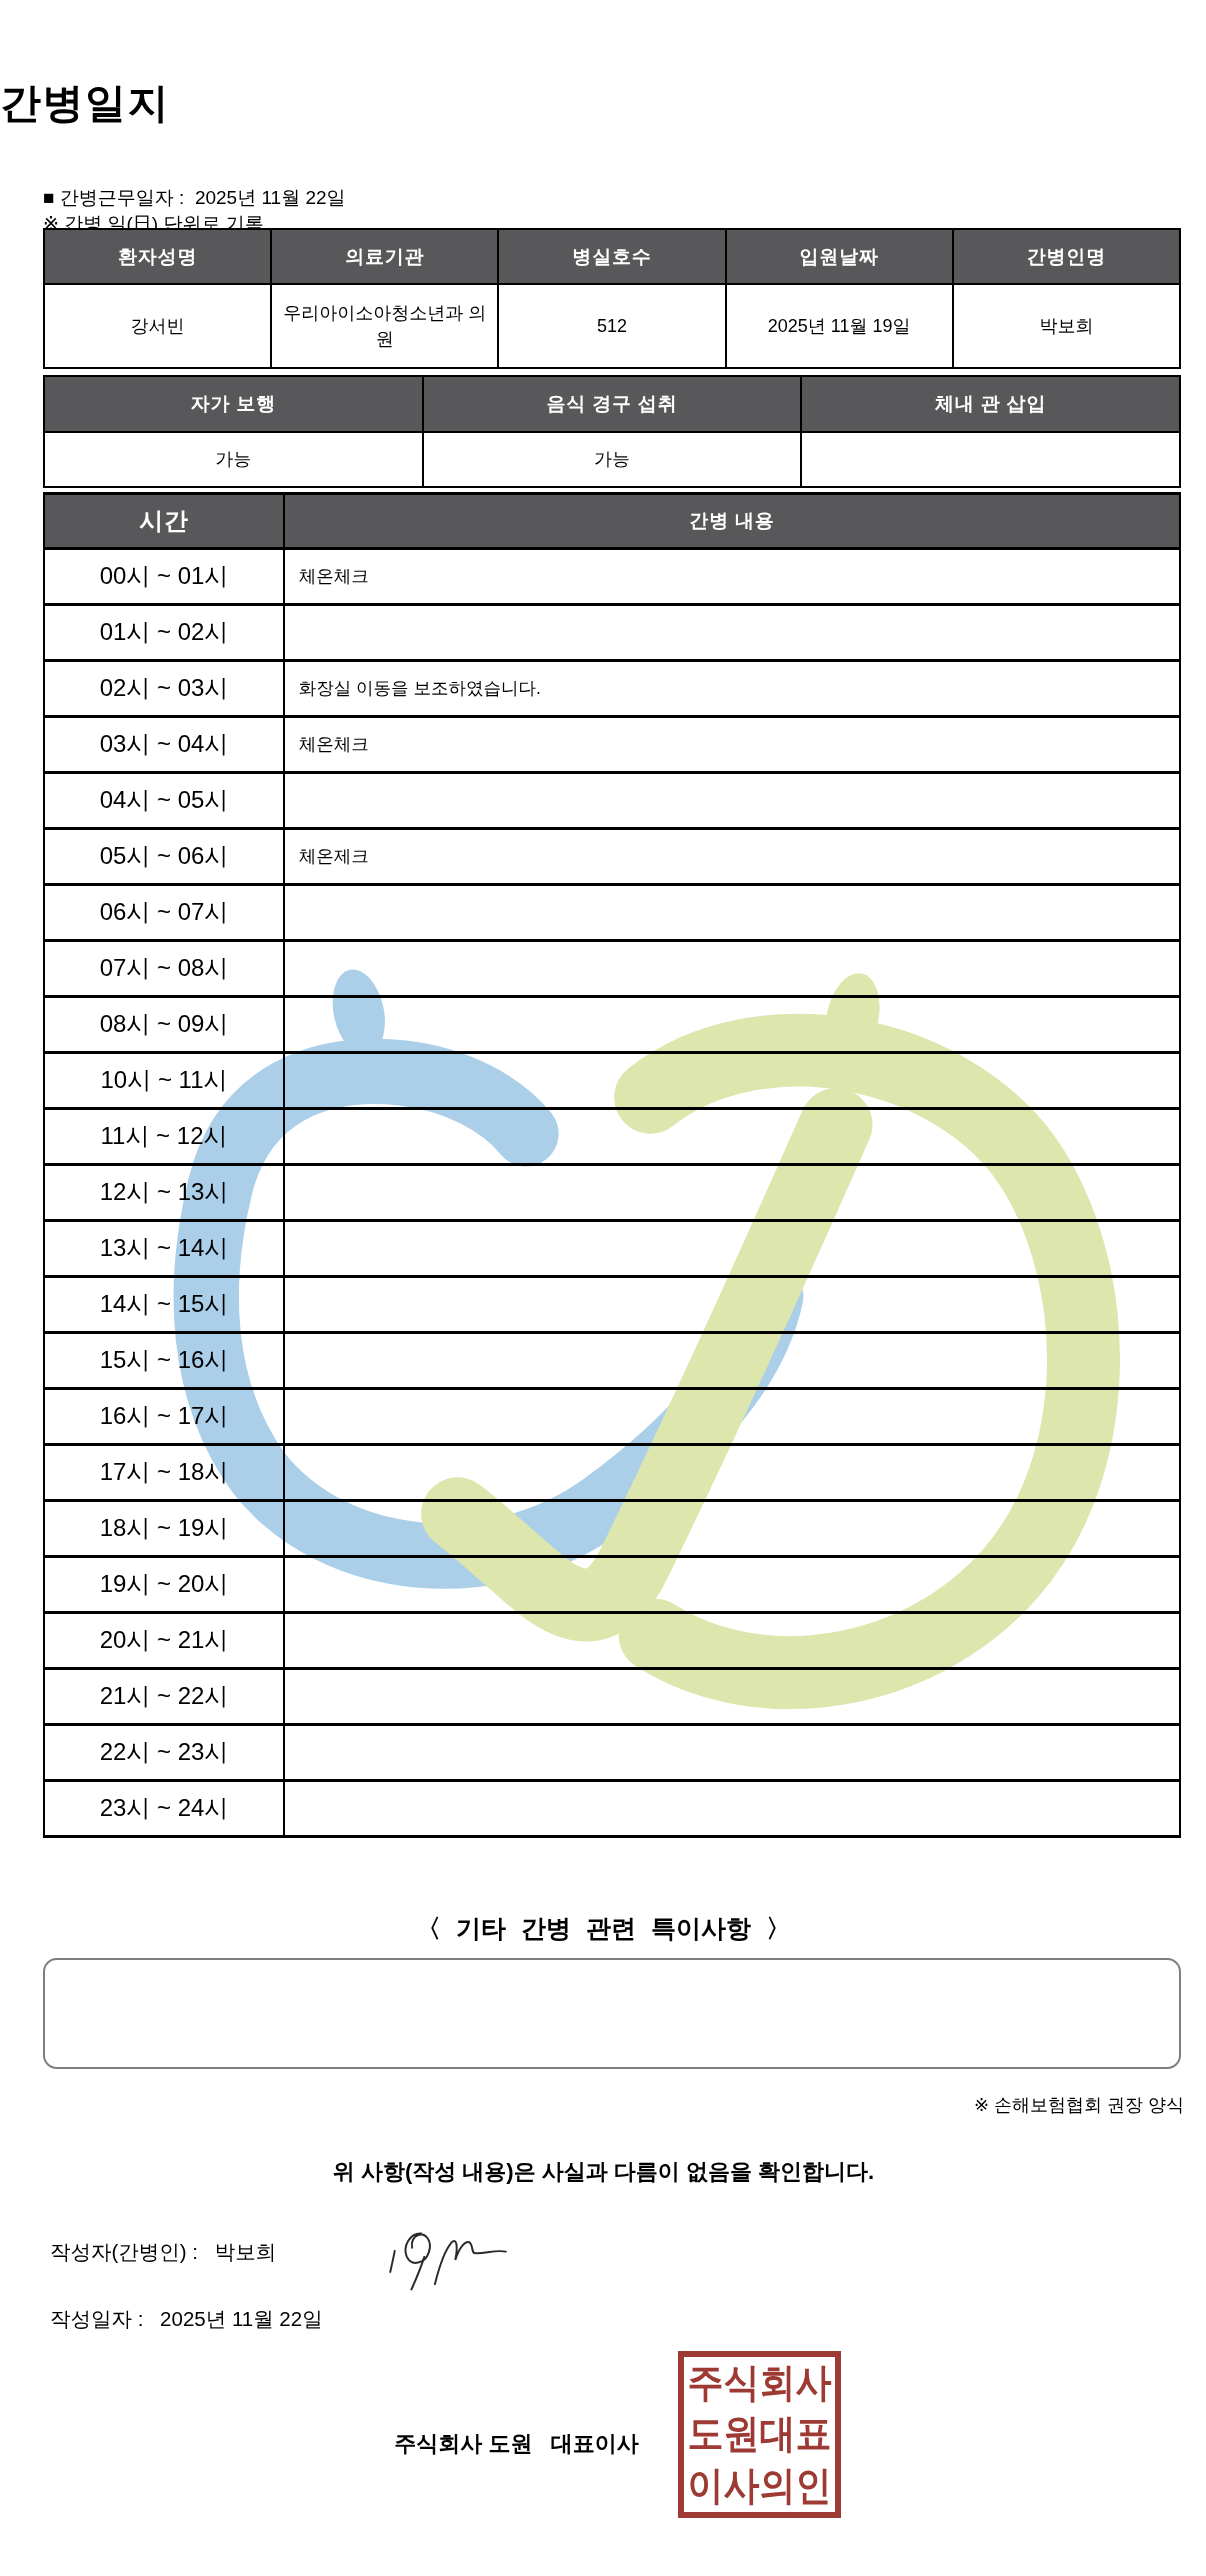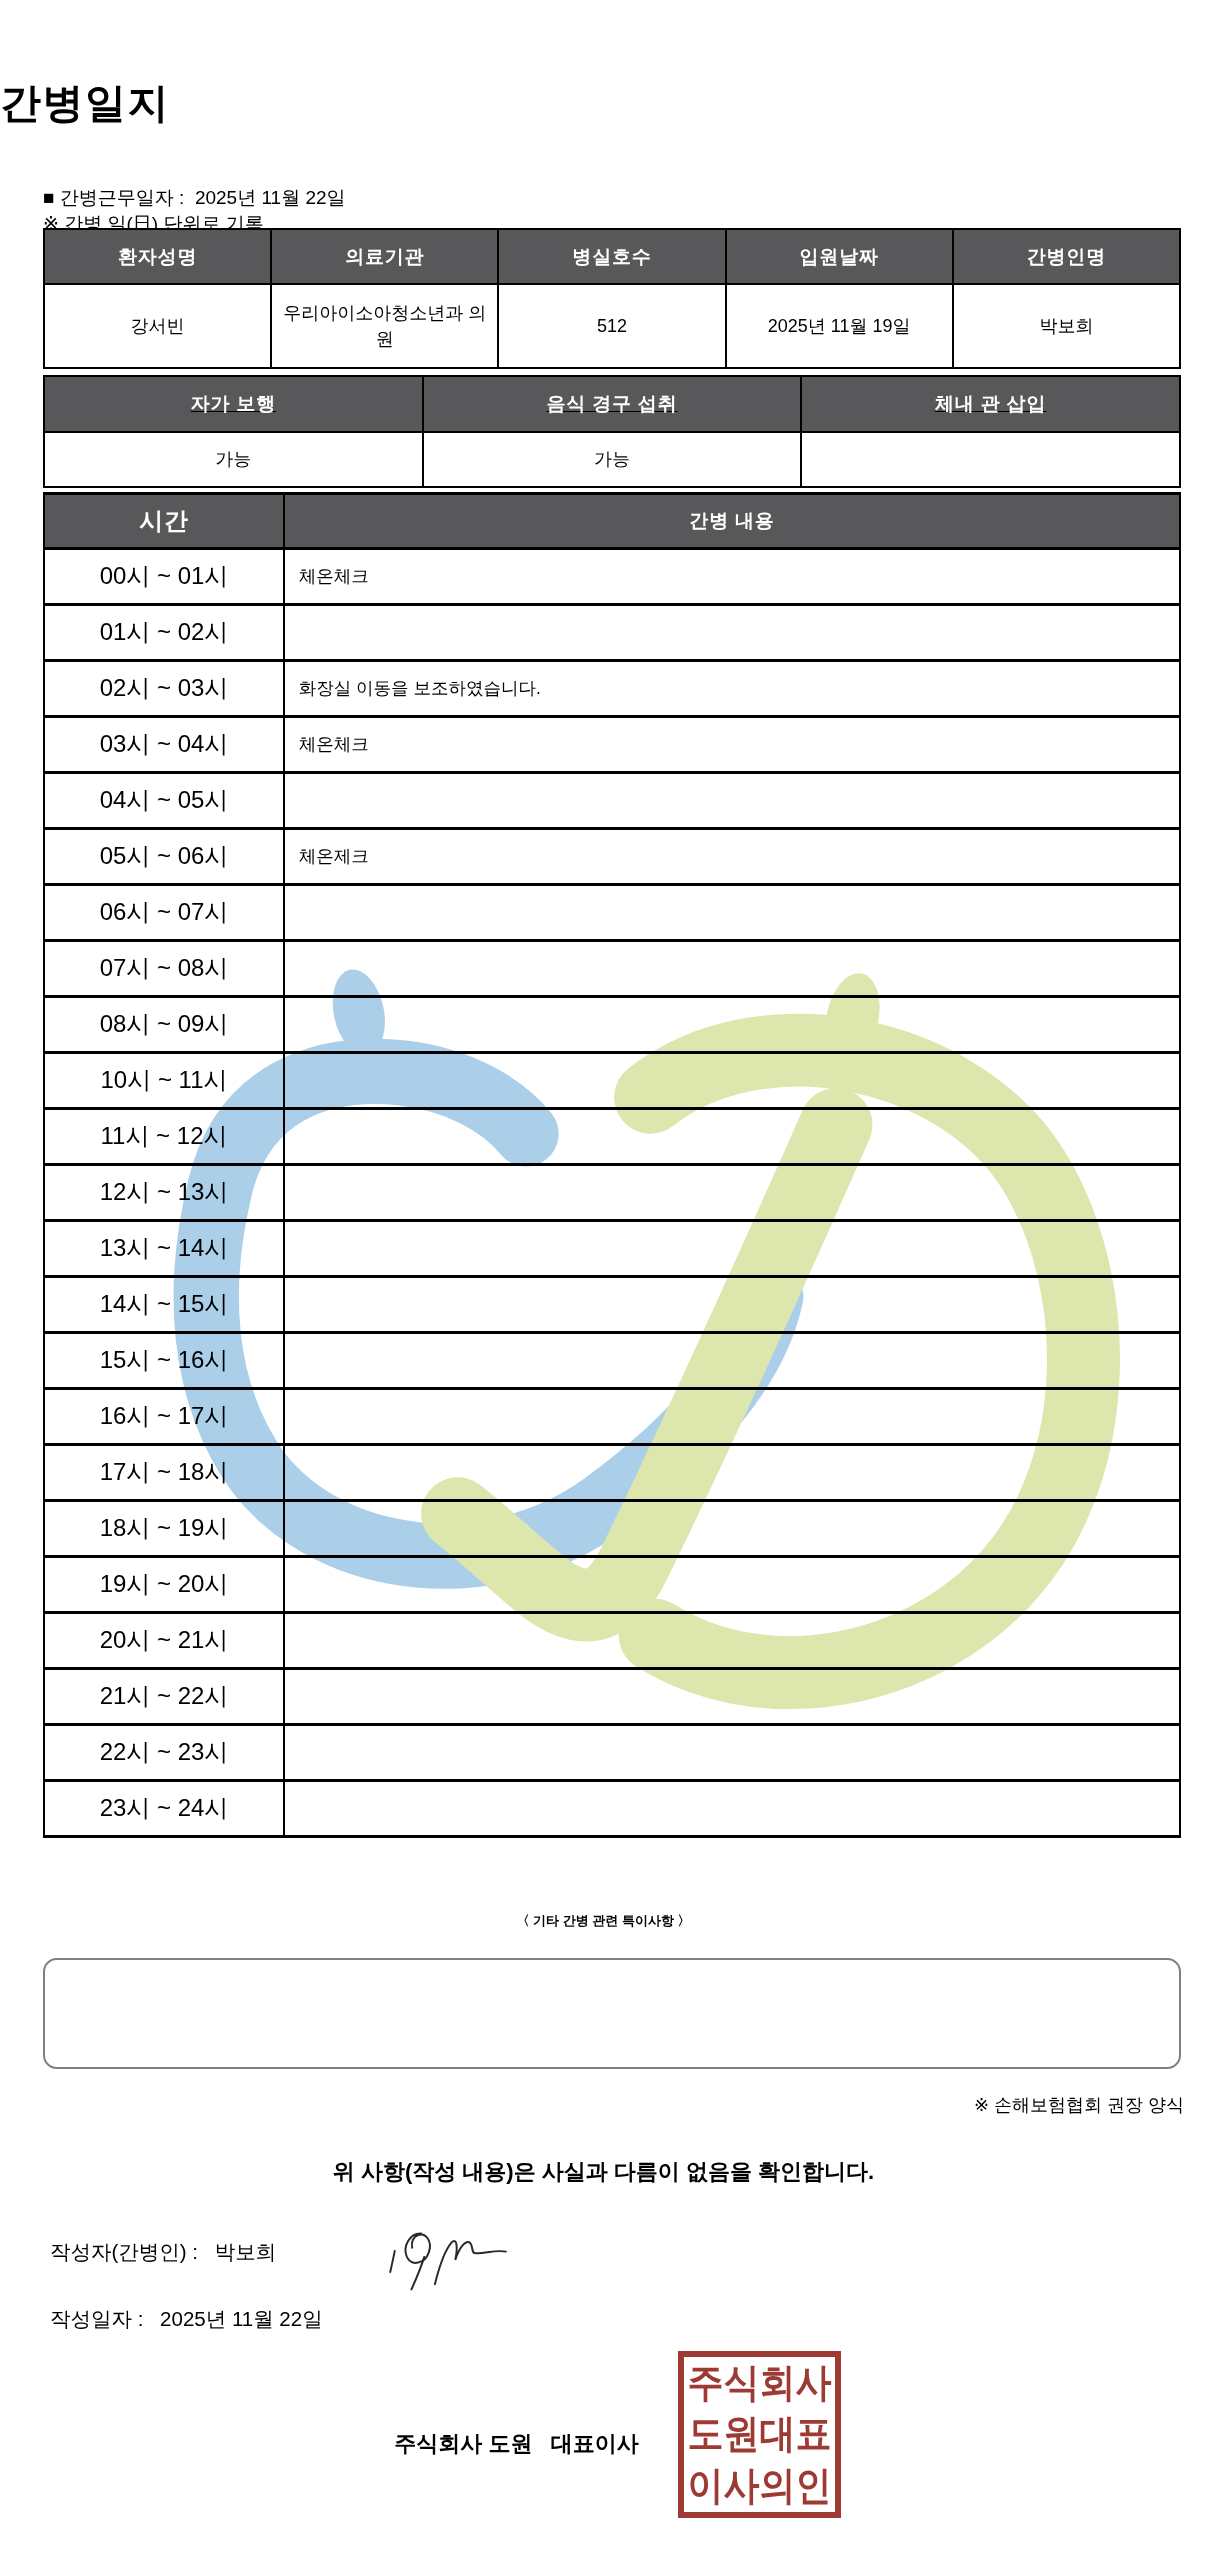--- a/index.html
+++ b/index.html
@@ -16,31 +16,31 @@
   table.tbl{border-collapse:collapse;table-layout:fixed;background:transparent;}
   .tbl td,.tbl th{border:2.3px solid #000;text-align:center;vertical-align:middle;padding:0 6px;
     font-size:18px;line-height:1.45;overflow:hidden;}
   .tbl .head{background:#58585a;color:#fff;font-weight:700;font-size:19px;letter-spacing:0.8px;}
 
   .tbl-patient{top:228px;left:43px;width:1138px;}
   .tbl-patient tr.hrow{height:55px;}
   .tbl-patient tr.vrow{height:84px;}
 
   .tbl-status{top:375px;left:43px;width:1138px;}
-  .tbl-status tr.hrow{height:56px;text-decoration:underline;}
+  .tbl-status tr.hrow{height:56px;}
   .tbl-status tr.vrow{height:55px;}
 
   .tbl-time{top:492px;left:43px;width:1138px;}
   .tbl-time tr{height:56px;}
   .tbl-time tr.hrow{height:55px;}
   .tbl-time td,.tbl-time th{border-top-width:3.8px;border-bottom-width:3.8px;}
   .tbl-time .time-cell{width:226px;font-size:24px;}
   .tbl-time .content-cell{text-align:left;padding-left:13.7px;font-size:17.5px;}
 
-  .extra-heading{top:1912px;left:0;width:100%;text-align:center;font-size:13px;font-weight:700;}
+  .extra-heading{top:1912px;left:0;width:100%;text-align:center;font-size:25px;font-weight:700;font-family:Liberation Mono, monospace;}
   .extra-box{top:1958px;left:43px;width:1138px;height:111px;border:2.3px solid #7f7f7f;border-radius:13.7px;
     box-sizing:border-box;background:transparent;}
   .form-note{top:2093px;left:43px;width:1141px;text-align:right;font-size:18px;}
   .confirmation{top:2157px;left:0;width:100%;text-align:center;font-size:22px;font-weight:700;}
 
   .writer-line{top:2238px;left:50px;font-size:20.5px;}
   .writer-line .who,.date-line .who{margin-left:16.7px;}
   .signature{top:2210px;left:374px;}
   .date-line{top:2305px;left:50px;font-size:20.5px;}
 

